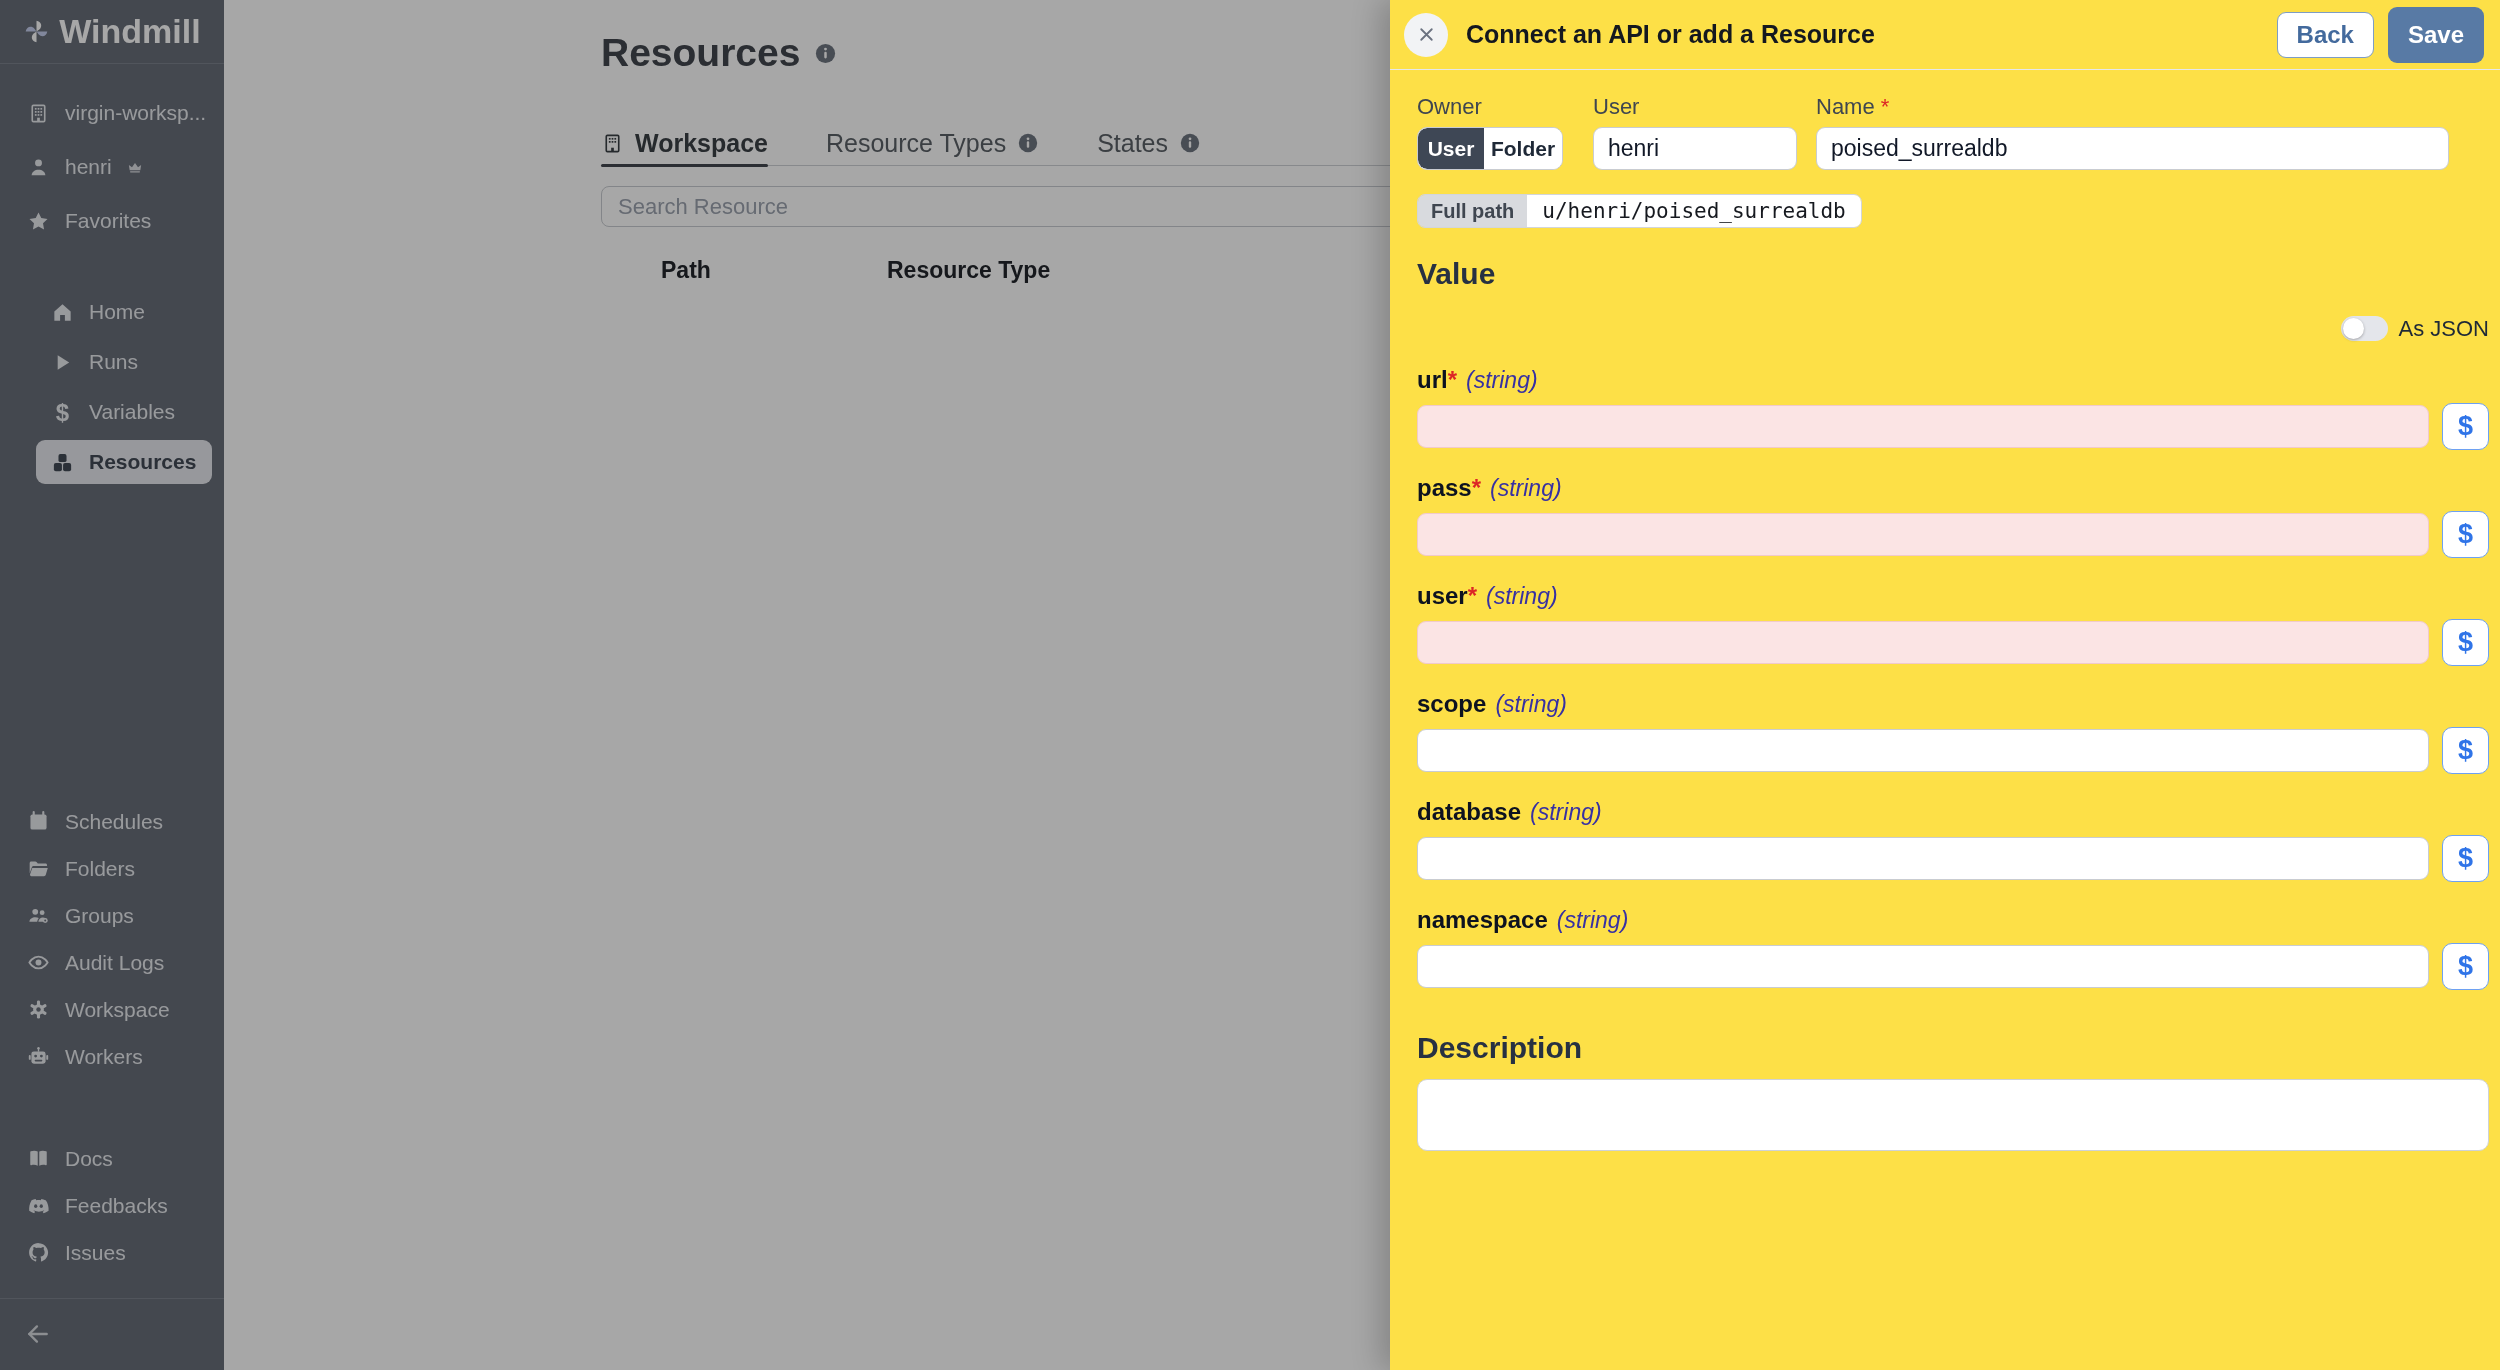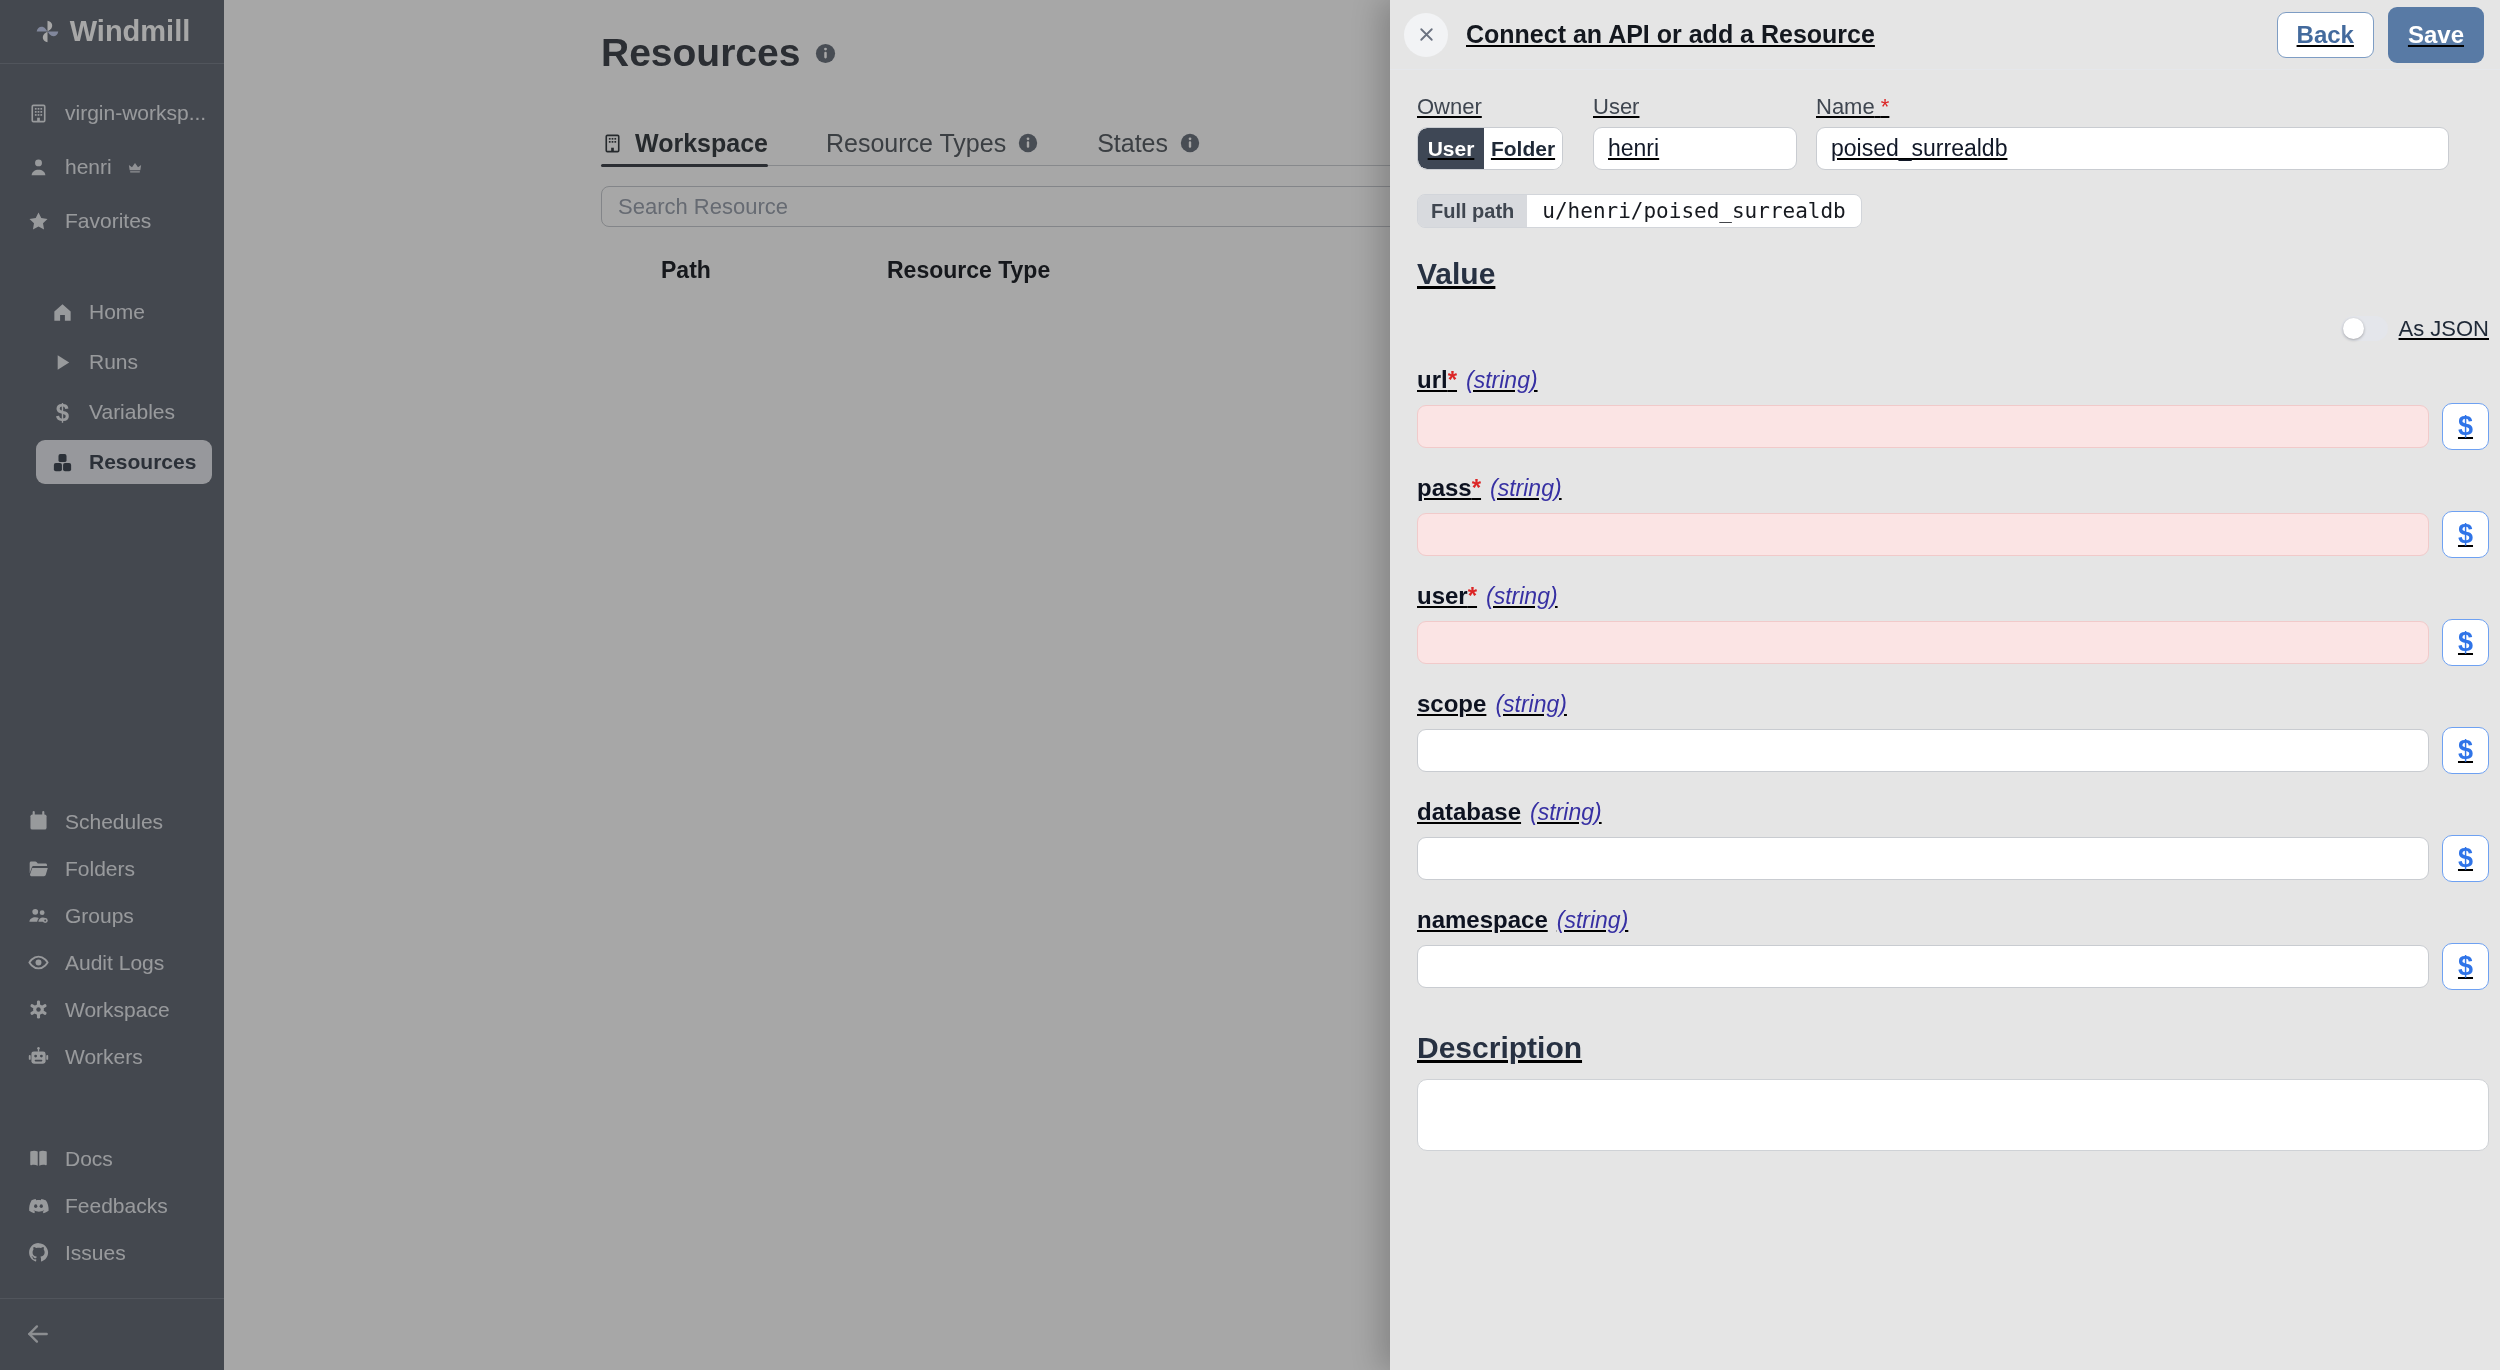--- a/index.html
+++ b/index.html
@@ -5,21 +5,21 @@
   * { box-sizing: border-box; }
   html,body { margin:0; padding:0; }
   body {
     width:2500px; height:1370px; overflow:hidden;
     font-family:"Liberation Sans", sans-serif;
     background:#fff; position:relative;
   }
   
   .sidebar { position:absolute; left:0; top:0; bottom:0; width:224px; background:#686e79; color:#e9ebef; z-index:1; }
   .logo-row { height:64px; border-bottom:1px solid #7c828d; display:flex; align-items:center; justify-content:center; gap:9px; }
-  .logo-row .app-name { font-size:29px; font-weight:700; color:#fff; }
+  .logo-row .app-name { font-size:34px; font-weight:700; color:#fff; }
   .icn { width:23px; height:23px; flex:none; display:block; }
   .icn-lg { width:27px; height:27px; }
   .side-item { height:50px; display:flex; align-items:center; gap:15px; padding-left:27px; font-size:21px; color:#e9ebef; cursor:pointer; }
   .grp-account { margin-top:22px; }
   .grp-account .side-item { height:54px; }
   .grp-nav { margin-top:39px;padding-left:24px; }
   .grp-manage { margin-top:314px; }
   .grp-manage .side-item, .grp-links .side-item { height:47px; }
   .grp-links { margin-top:55px; }
   .side-item.active { background:#e7e9ee; color:#424a56; border-radius:9px; margin:3px 12px; padding-left:15px; height:44px; font-weight:700; }
@@ -41,21 +41,21 @@
   .tab.active { color:#3b4046; font-weight:600; }
   .tab.active::after { content:""; position:absolute; left:0; right:0; bottom:-2px; height:3px; background:#42474e; border-radius:2px; }
   .tab .info-badge { width:22px; height:22px; }
   .search-inp { margin-top:20px; width:100%; height:41px; border:1px solid #c9ccd1; border-radius:8px; padding:0 16px; font-size:22px; font-family:inherit; color:#1f2937; outline:none; display:block; }
   .search-inp::placeholder { color:#9ca3af; }
   .thead { margin-top:30px; display:flex; font-size:23px; font-weight:700; color:#22262c; }
   .col-path { margin-left:60px; width:226px; }
 
   
   .backdrop { position:absolute; inset:0; background:rgba(0,0,0,0.345); z-index:10; }
-  .drawer { position:absolute; top:0; right:0; bottom:0; width:1110px; background:#e5e5e5; z-index:20; box-shadow:-10px 0 28px rgba(0,0,0,0.20);text-decoration:underline; }
+  .drawer { position:absolute; top:0; right:0; bottom:0; width:1110px; background:#fde047; z-index:20; box-shadow:-10px 0 28px rgba(0,0,0,0.20); }
   .d-head { height:70px; border-bottom:1px solid #e5e7eb; display:flex; align-items:center; padding:0 16px 0 14px; }
   .close-btn { width:44px; height:44px; border-radius:50%; background:#f2f3f5; border:none; display:flex; align-items:center; justify-content:center; color:#6b7280; cursor:pointer; flex:none; }
   .close-btn .icn { width:21px; height:21px; }
   .d-title { margin-left:18px; font-size:25px; font-weight:700; color:#14181f; flex:1; }
   .btn-back { height:46px; padding:0 19px; border:1.5px solid #7e9dc4; border-radius:9px; background:#fff; color:#436a9d; font-size:24px; font-weight:600; font-family:inherit; margin-right:14px; cursor:pointer; }
   .btn-save { height:56px; padding:0 20px; border:none; border-radius:9px; background:#587aa5; color:#fff; font-size:24px; font-weight:600; font-family:inherit; cursor:pointer;text-align:right; }
   .d-body { padding:26px 11px 0 27px; }
   .row1 { display:flex; }
   .flabel { font-size:22px; color:#3f4650; margin-bottom:9px; display:block; line-height:22px; }
   .owner-col { width:146px; margin-right:30px; }

